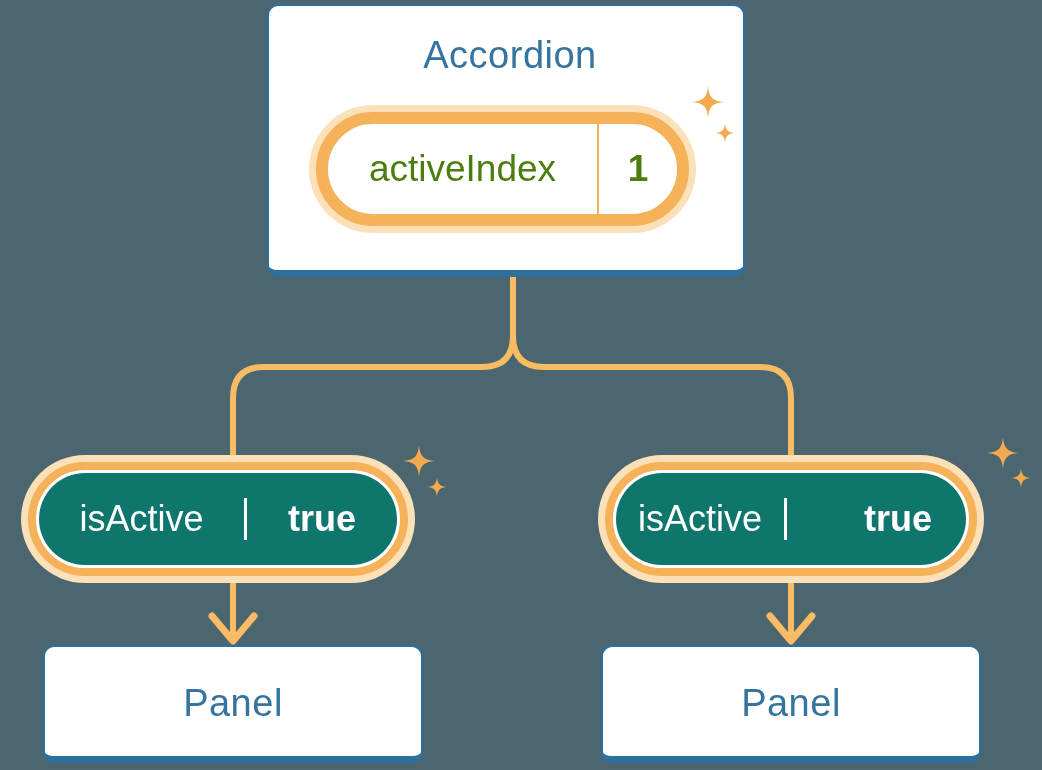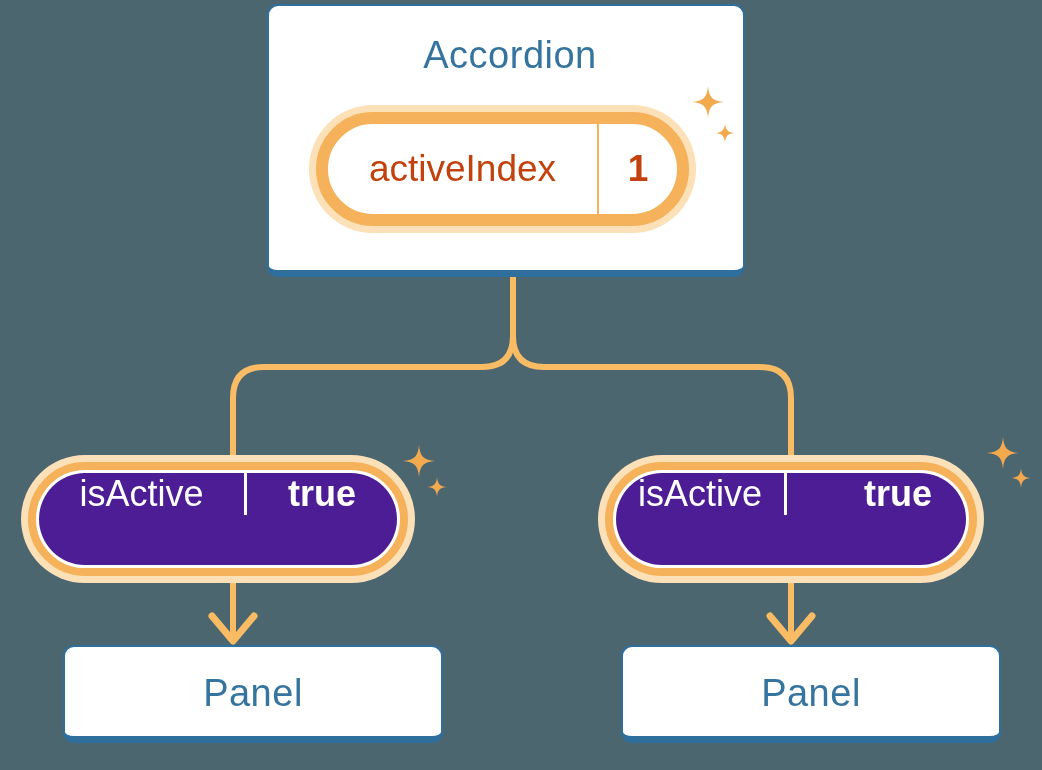--- a/index.html
+++ b/index.html
@@ -28,21 +28,21 @@
   .card {
     position: absolute;
     background: #FFFFFF;
     border: 2px solid #2F6F9D;
     border-bottom-width: 7px;
     border-radius: 11px;
     box-sizing: border-box;
     z-index: 1;
   }
   .accordion-card { left: 267px; top: 4px; width: 478px; height: 273px; }
-  .panel-card { width: 380px; height: 98px; display: flex; align-items: center; justify-content: center; margin-left: 20px; }
+  .panel-card { width: 380px; height: 118px; display: flex; align-items: center; justify-content: center; }
   .panel-card.left  { left: 43px;  top: 645px; }
   .panel-card.right { left: 601px; top: 645px; }
 
   .heading {
     color: #35749E;
     font-size: 38px;
     font-weight: 500;
     letter-spacing: 0.5px;
     line-height: 1.1;
     text-align: center;
@@ -65,42 +65,42 @@
     display: flex;
     align-items: stretch;
     z-index: 2;
   }
   .state-pill {
     left: 316px; top: 112px;
     width: 373px; height: 114px;
   }
   .state-pill .cell {
     display: flex; align-items: center; justify-content: center;
-    color: #c2410c;
+    color: #4d7c0f;
     font-size: 37px;
   }
   .state-pill .cell.name { flex: 1; }
   .state-pill .cell.value {
     width: 78px;
     border-left: 2px solid #F5B25A;
     font-weight: 700;
   }
 
   .prop-pill {
     border-width: 8px;
     padding: 3px;
     height: 114px;
   }
   .prop-pill.left  { left: 28px;  top: 462px; width: 380px; }
   .prop-pill.right { left: 605px; top: 462px; width: 372px; }
   .prop-body {
     flex: 1;
     display: flex;
-    align-items: flex-start;
-    background: #4c1d95;
+    align-items: center;
+    background: #0f766e;
     border-radius: 999px;
     overflow: hidden;
   }
   .prop-body .cell {
     display: flex; align-items: center; justify-content: center;
     color: #FFFFFF;
     font-size: 36px;
   }
   .prop-body .cell.name { flex: 1; }
   .prop-body .cell.value {

